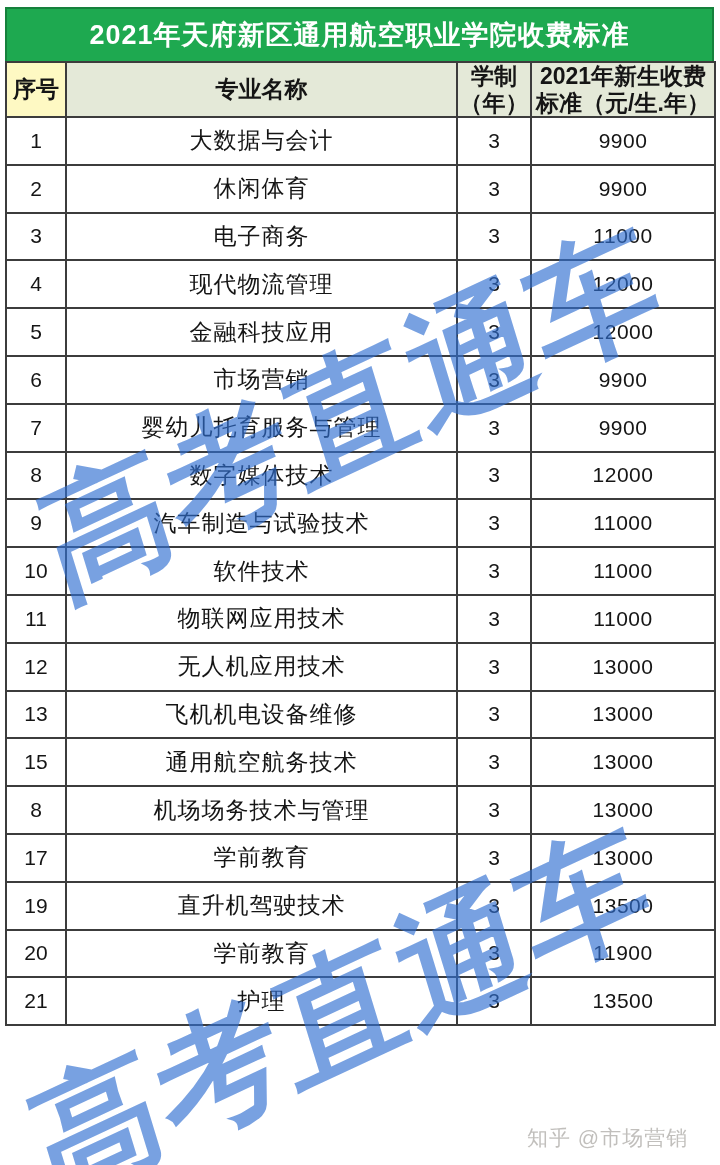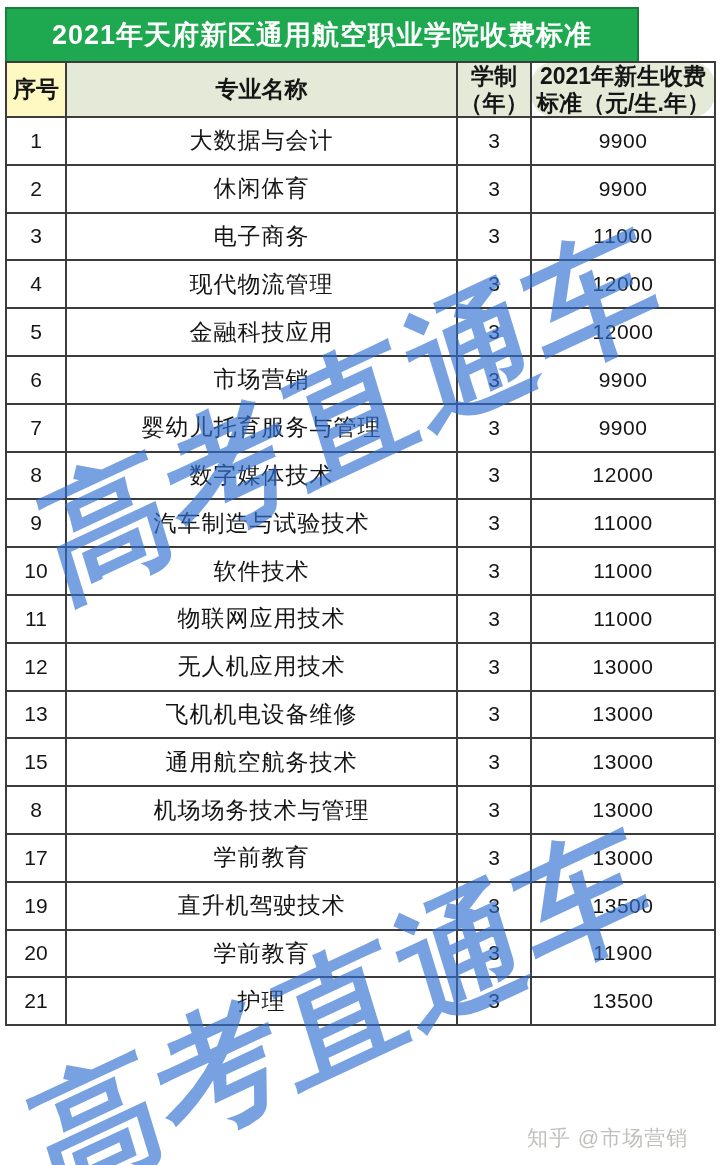--- a/index.html
+++ b/index.html
@@ -2,21 +2,21 @@
 <html><head>
 <meta charset="utf-8">
 <style>
   html,body { margin:0; padding:0; background:#ffffff; }
   .page {
     position:relative; width:720px; height:1165px; background:#ffffff;
     font-family:"Liberation Sans", sans-serif; overflow:hidden;
     -webkit-font-smoothing:antialiased;
   }
   .banner {
-    position:absolute; left:5px; top:7px; width:634px; height:56px;
+    position:absolute; left:5px; top:7px; width:709px; height:56px;
     box-sizing:border-box; border:2px solid #15813c;
     display:flex; align-items:center; justify-content:center;
     color:#ffffff; font-size:27px; font-weight:700; letter-spacing:1px;text-align:right;
   }
   table.fee {
     position:absolute; left:5px; top:61px; width:709px;
     border-collapse:collapse; table-layout:fixed;
   }
   table.fee th, table.fee td {
     border:2px solid #3c3c3c; text-align:center; vertical-align:middle;
@@ -24,21 +24,21 @@
   }
   table.fee thead th {
     height:53px; font-size:23px; font-weight:700; line-height:1.15;
   }
   table.fee tbody td { height:45.8px; background:#ffffff; }
   td.c-no   { font-size:21px; }
   td.c-major{ font-size:23px; font-weight:500; letter-spacing:1px; }
   td.c-years{ font-size:21px; }
   td.c-fee  { font-size:21px; letter-spacing:0.5px; }
   th .l2 { display:block; }
-  th.h-fee { font-size:21px;border-radius:23px; }
+  th.h-fee { font-size:21px; }
   .wm {
     position:absolute; white-space:nowrap; pointer-events:none;
     font-size:130px; font-weight:900; letter-spacing:4px;
     transform:rotate(-25deg) skewX(-8deg); transform-origin:center center;
     z-index:5;
   }
   .wm1 { left:18px; top:328px;  width:660px; text-align:center; }
   .wm2 { left:8px;  top:928px;  width:660px; text-align:center; }
   .credit {
     position:absolute; left:527px; top:1124px; z-index:6;

